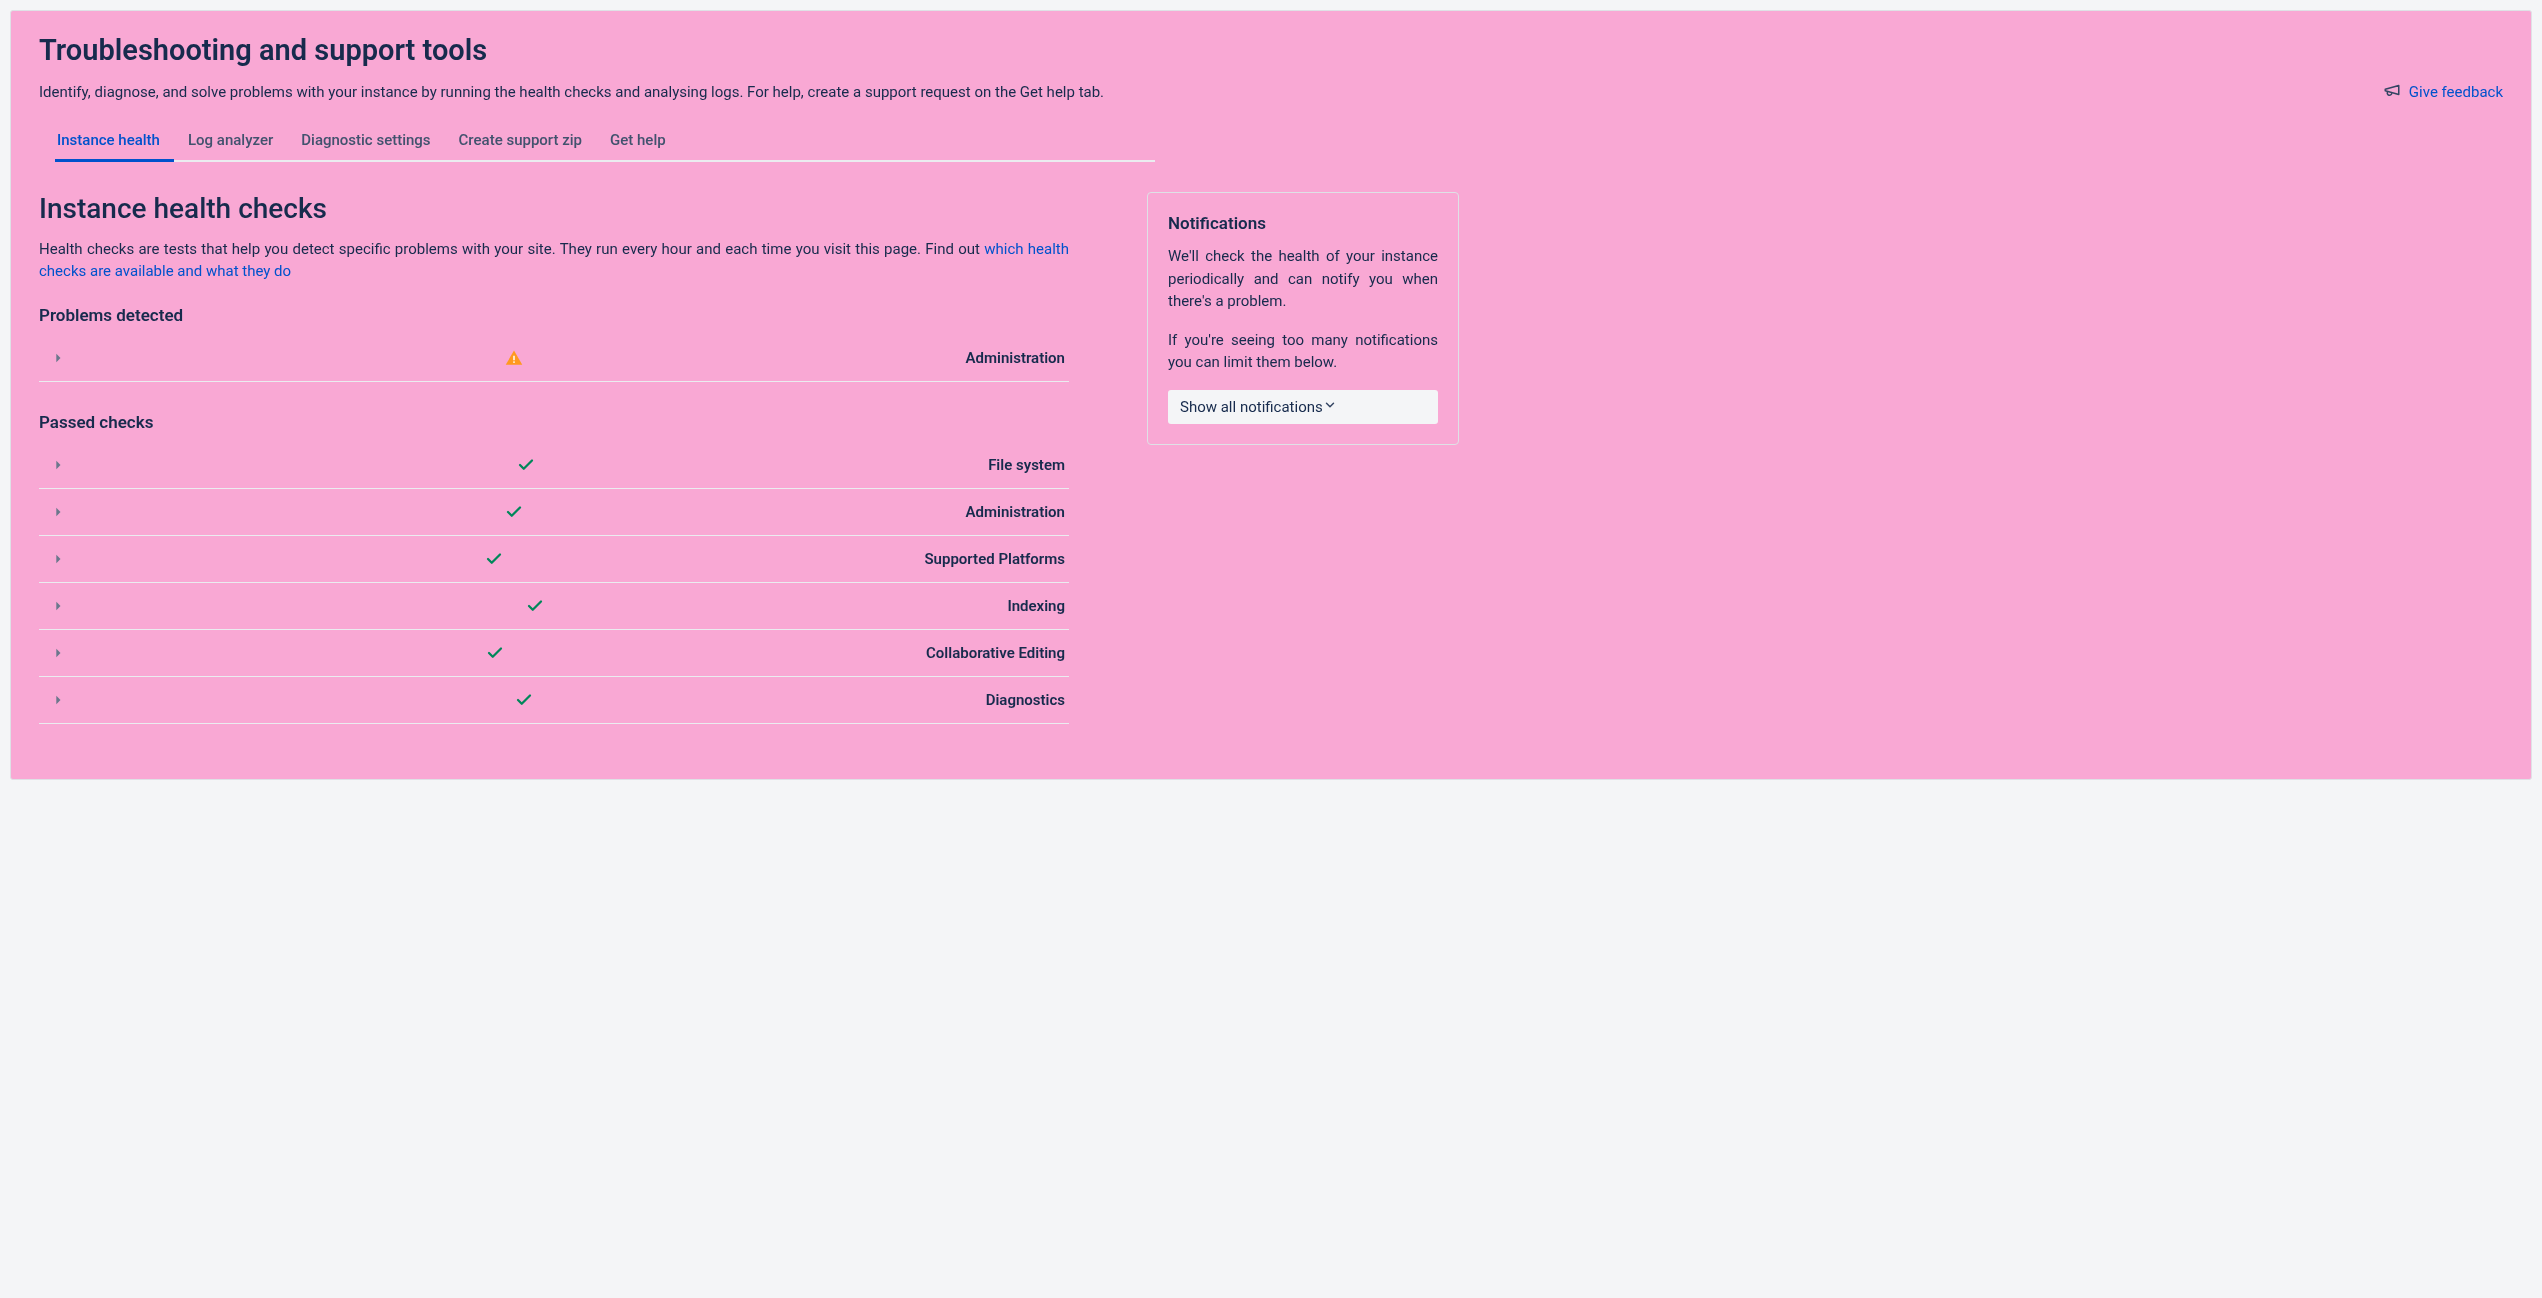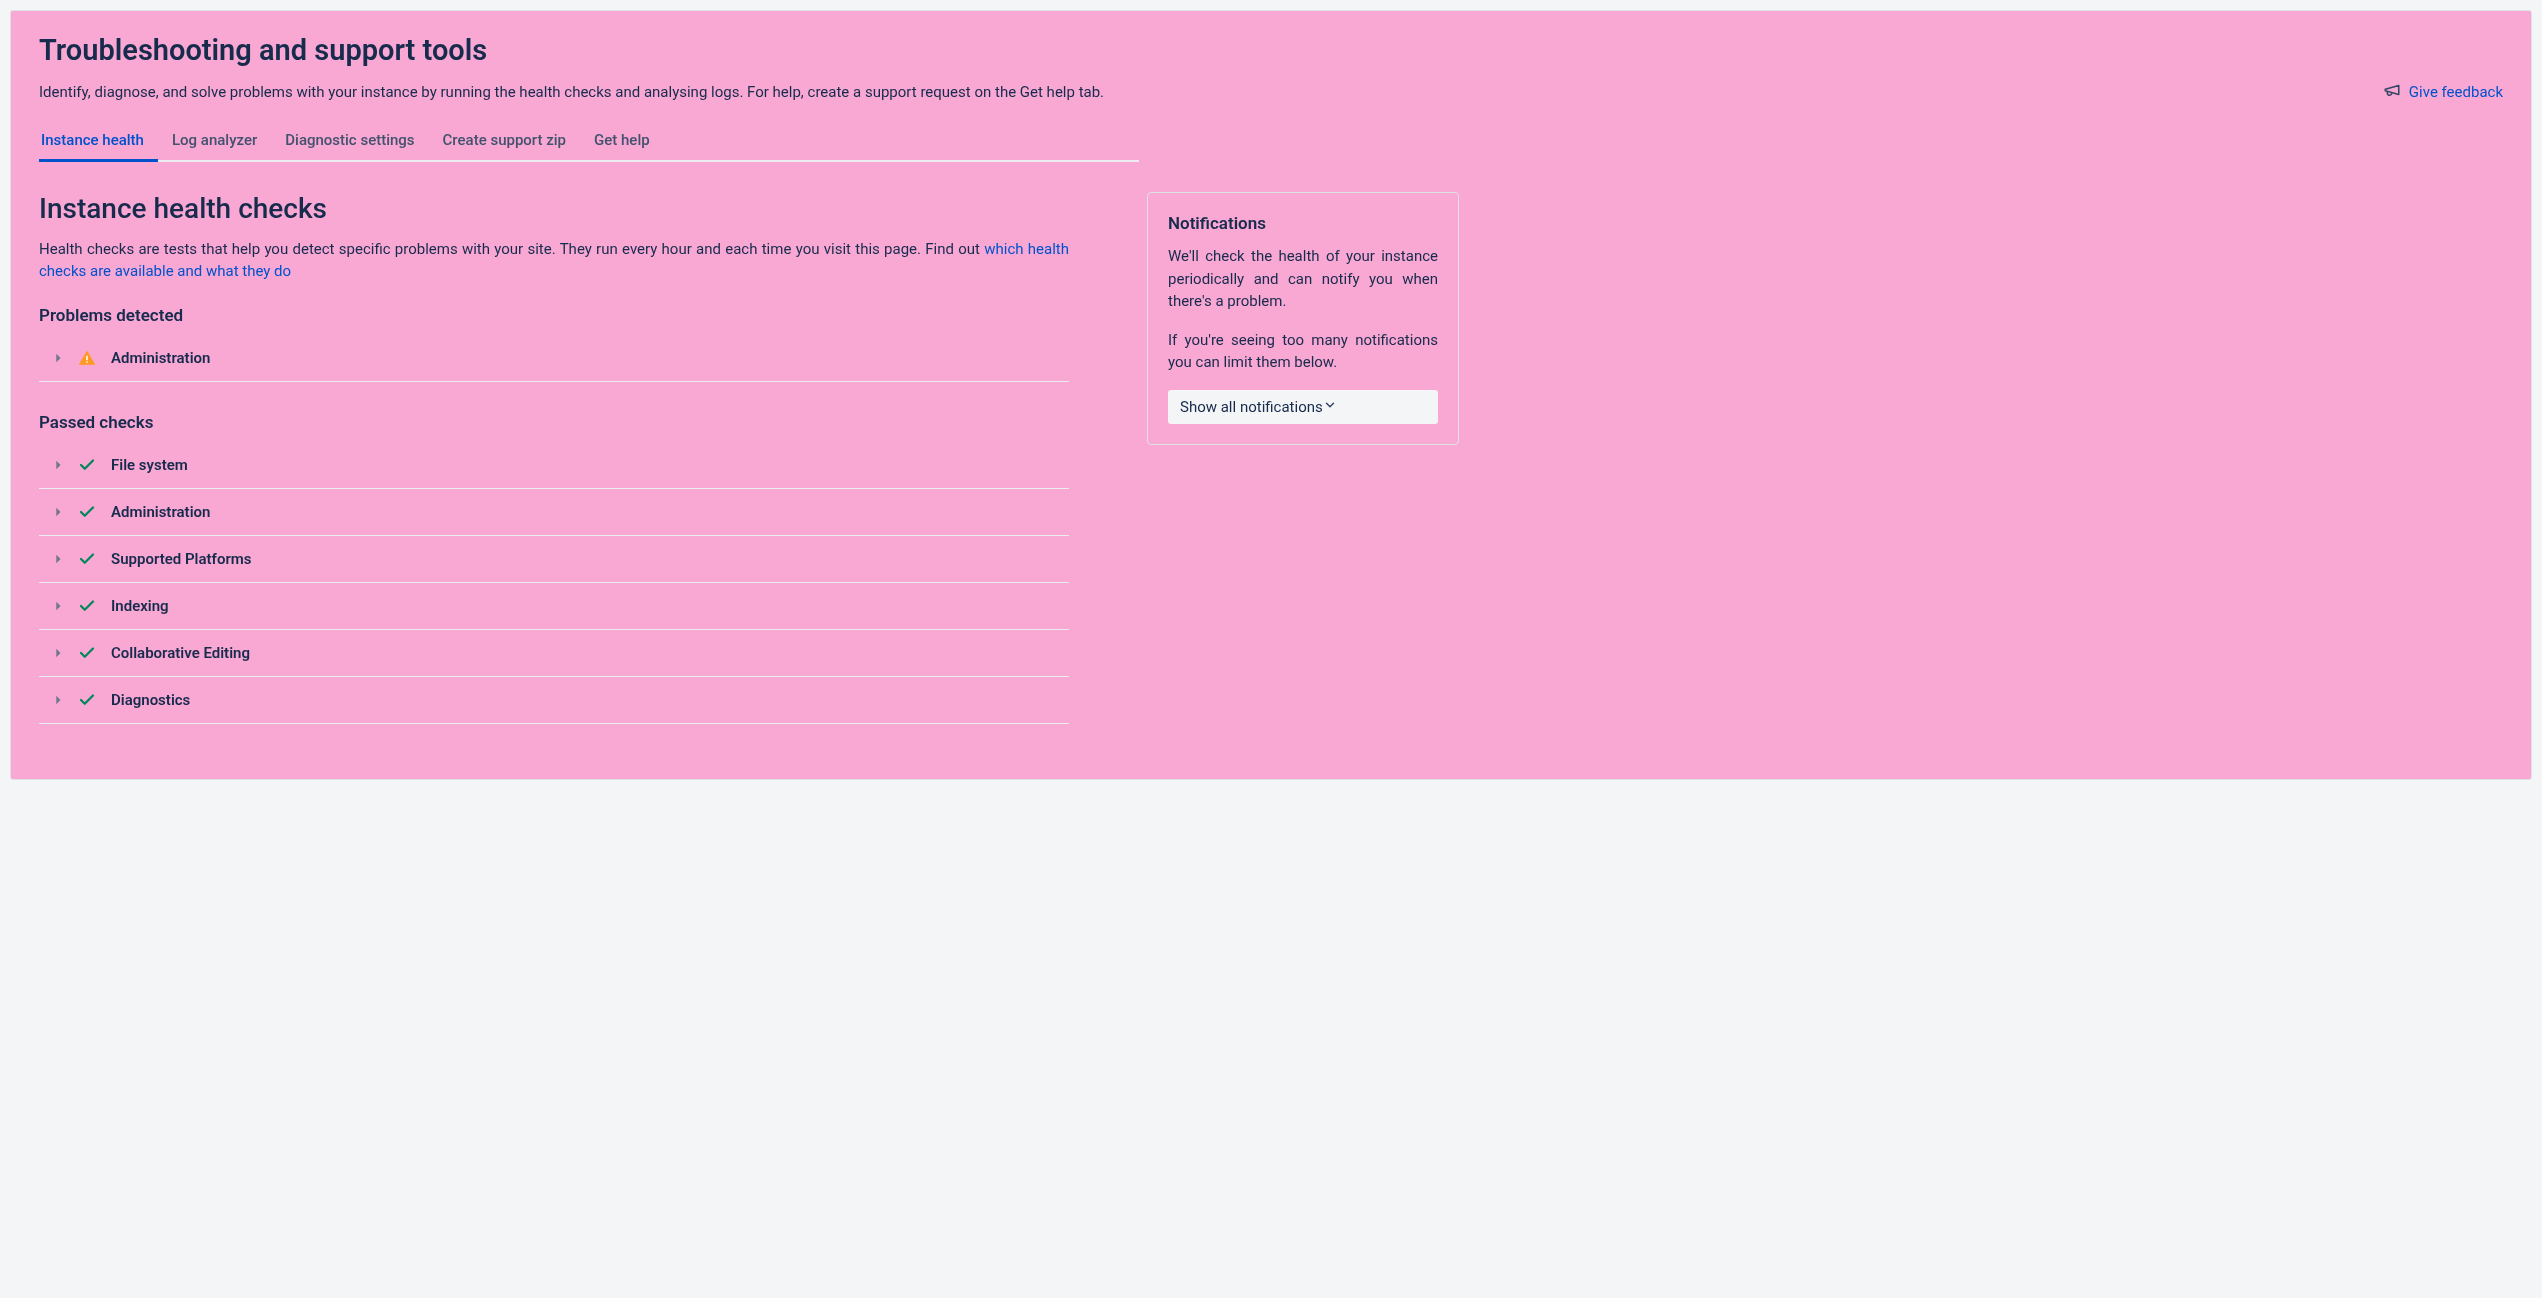--- a/index.html
+++ b/index.html
@@ -41,20 +41,21 @@
     font-size: 15px;
     text-decoration: none;
     cursor: pointer;
   }
   .feedback-link svg { color: #344563; }
 
   .tabs {
     display: flex;
     border-bottom: 2px solid #ebecf0;
     max-width: 1100px;
+    margin-left: 16px;
   }
   .tab {
     padding: 8px 14px 10px 14px;
     font-size: 15px;
     color: #42526e;
     cursor: pointer;
     position: relative;
     bottom: -2px;
     border-bottom: 3px solid transparent;
     font-weight: 500;
@@ -97,20 +98,21 @@
   }
 
   .check-list { margin-bottom: 30px; }
   .check-row {
     display: flex;
     align-items: center;
     gap: 14px;
     padding: 14px 4px 14px 14px;
     border-bottom: 1px solid #ebecf0;
     cursor: pointer;
+    justify-content: space-between;
   }
   .chevron {
     color: #6b778c;
     font-size: 12px;
     width: 10px;
     display: inline-flex;
     justify-content: center;
   }
   .status-icon { width: 20px; display: inline-flex; justify-content: center; }
   .check-label {

